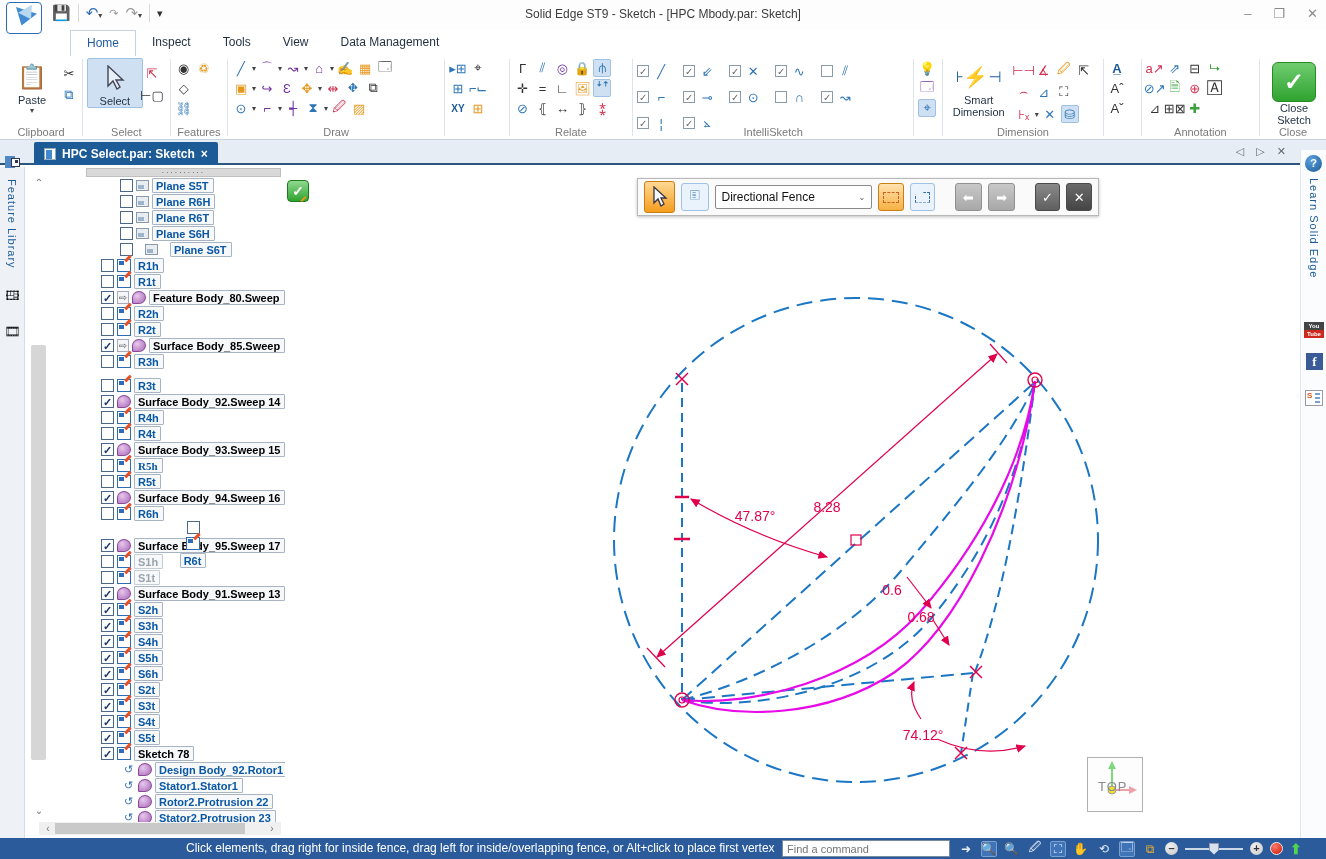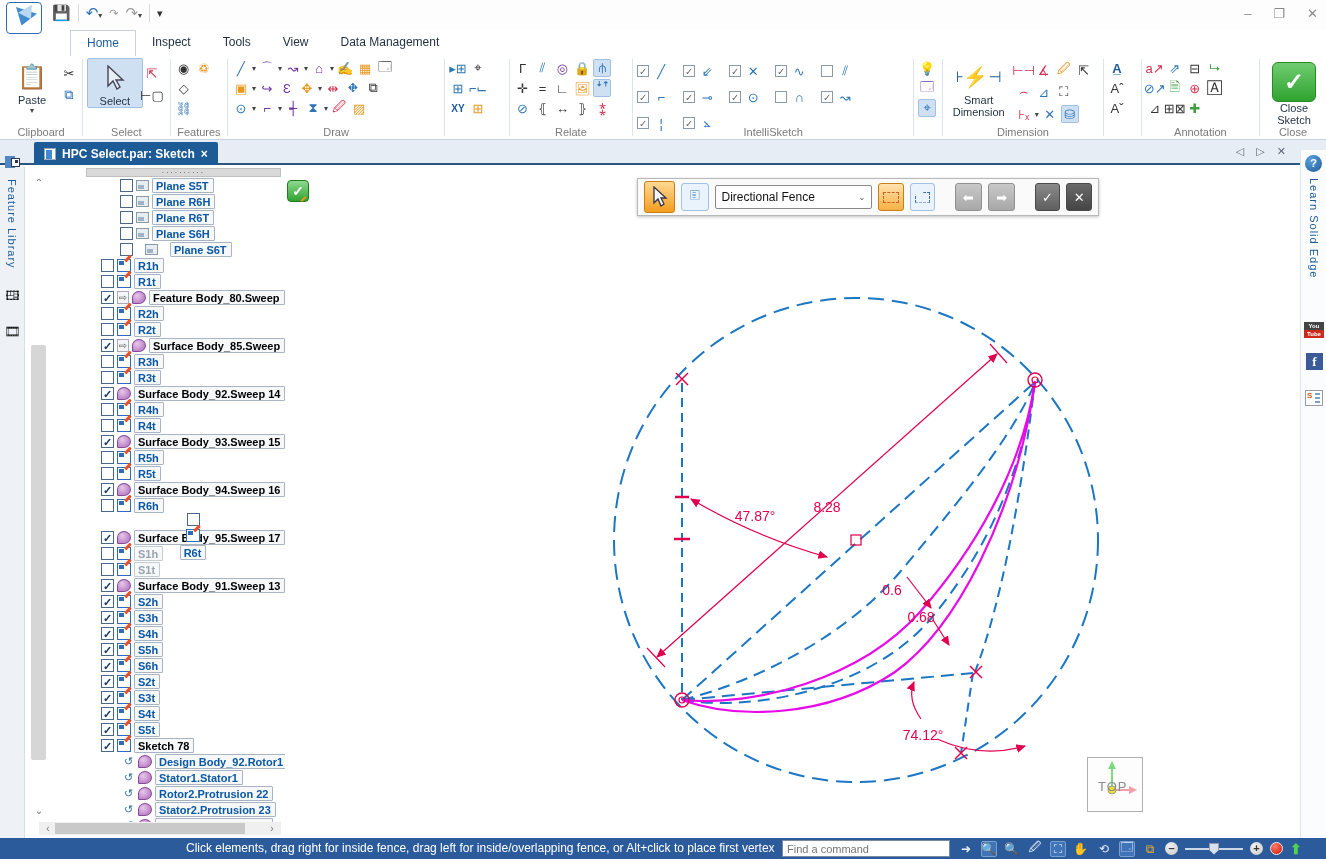--- a/index.html
+++ b/index.html
@@ -157,20 +157,21 @@
     </div>
     <div class="qat">
       <span>💾</span>
       <span class="sep"></span>
       <span>↶<span class="caret">▾</span></span>
       <span class="gray sm">↷</span>
       <span class="gray">↷<span class="caret">▾</span></span>
       <span class="sep"></span>
       <span class="sm" style="color:#333">▾</span>
     </div>
+    <div id="wintitle">Solid Edge ST9 - Sketch - [HPC Mbody.par: Sketch]</div>
     <div class="winctl">
       <span>–</span>
       <span>❐</span>
       <span>✕</span>
     </div>
     <div class="docctl">
       <span class="helpbox">?</span>
       <span class="blue">🗗</span>
       <span class="blue">🗖</span>
       <span>–</span>
@@ -559,21 +560,21 @@
             <span class="tcb">✓</span>
             <span class="fwdarr">⇨</span>
             <span class="kicon surface"></span>
             <span class="tlabel">Surface Body_85.Sweep</span>
           </div>
           <div class="trow sketch" style="padding-left: 51px;">
             <span class="tcb"></span>
             <span class="kicon sketch"></span>
             <span class="tlabel">R3h</span>
           </div>
-          <div class="trow sketch" style="padding-left: 51px;">
+          <div class="trow sketch" style="padding-left: 51px; margin-top: 8px;">
             <span class="tcb"></span>
             <span class="kicon sketch"></span>
             <span class="tlabel">R3t</span>
           </div>
           <div class="trow surface" style="padding-left: 51px;">
             <span class="tcb">✓</span>
             <span class="kicon surface"></span>
             <span class="tlabel">Surface Body_92.Sweep 14</span>
           </div>
           <div class="trow sketch" style="padding-left: 51px;">
@@ -584,21 +585,21 @@
           <div class="trow sketch" style="padding-left: 51px;">
             <span class="tcb"></span>
             <span class="kicon sketch"></span>
             <span class="tlabel">R4t</span>
           </div>
           <div class="trow surface" style="padding-left: 51px;">
             <span class="tcb">✓</span>
             <span class="kicon surface"></span>
             <span class="tlabel">Surface Body_93.Sweep 15</span>
           </div>
-          <div class="trow sketch" style="padding-left: 51px;">
+          <div class="trow sketch" style="padding-left: 51px; font-family: Liberation Serif, serif;">
             <span class="tcb"></span>
             <span class="kicon sketch"></span>
             <span class="tlabel">R5h</span>
           </div>
           <div class="trow sketch" style="padding-left: 51px;">
             <span class="tcb"></span>
             <span class="kicon sketch"></span>
             <span class="tlabel">R5t</span>
           </div>
           <div class="trow surface" style="padding-left: 51px;">

